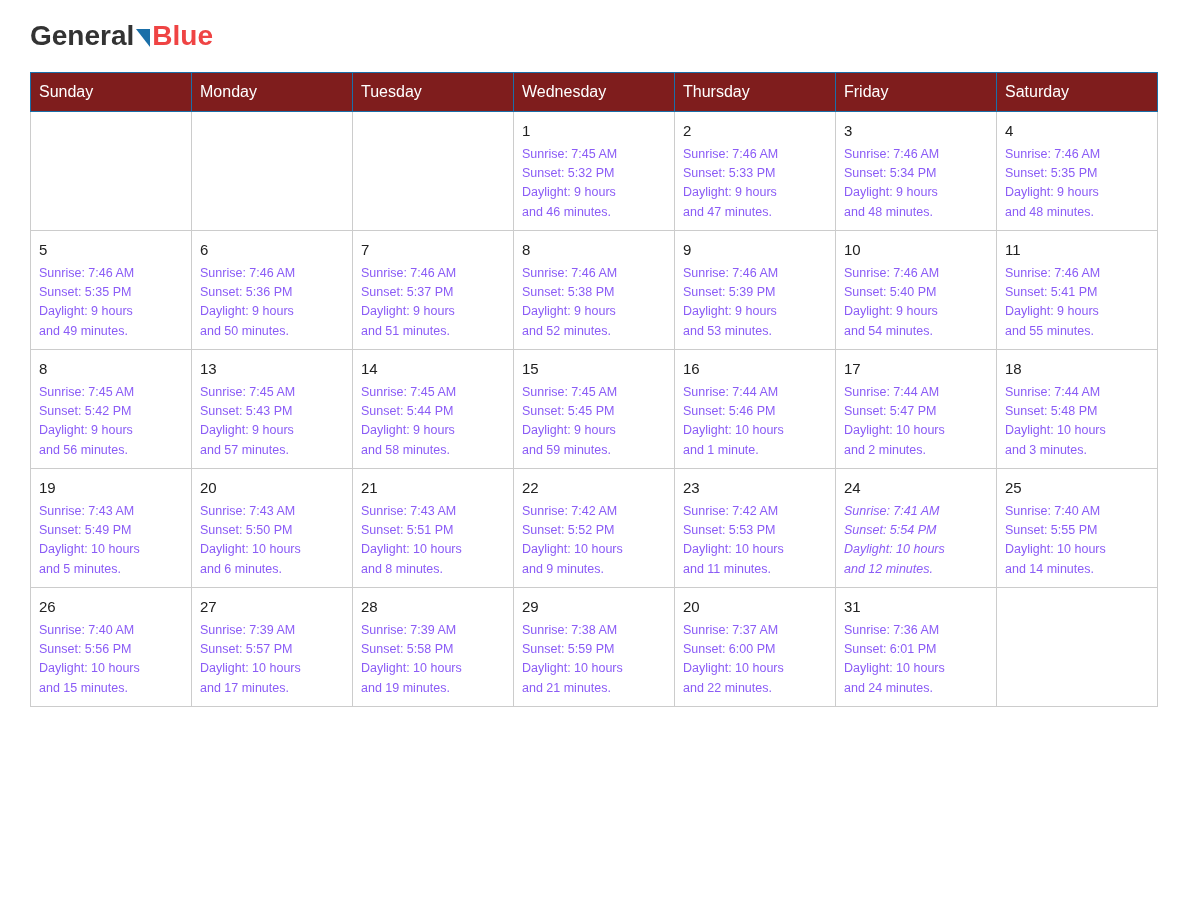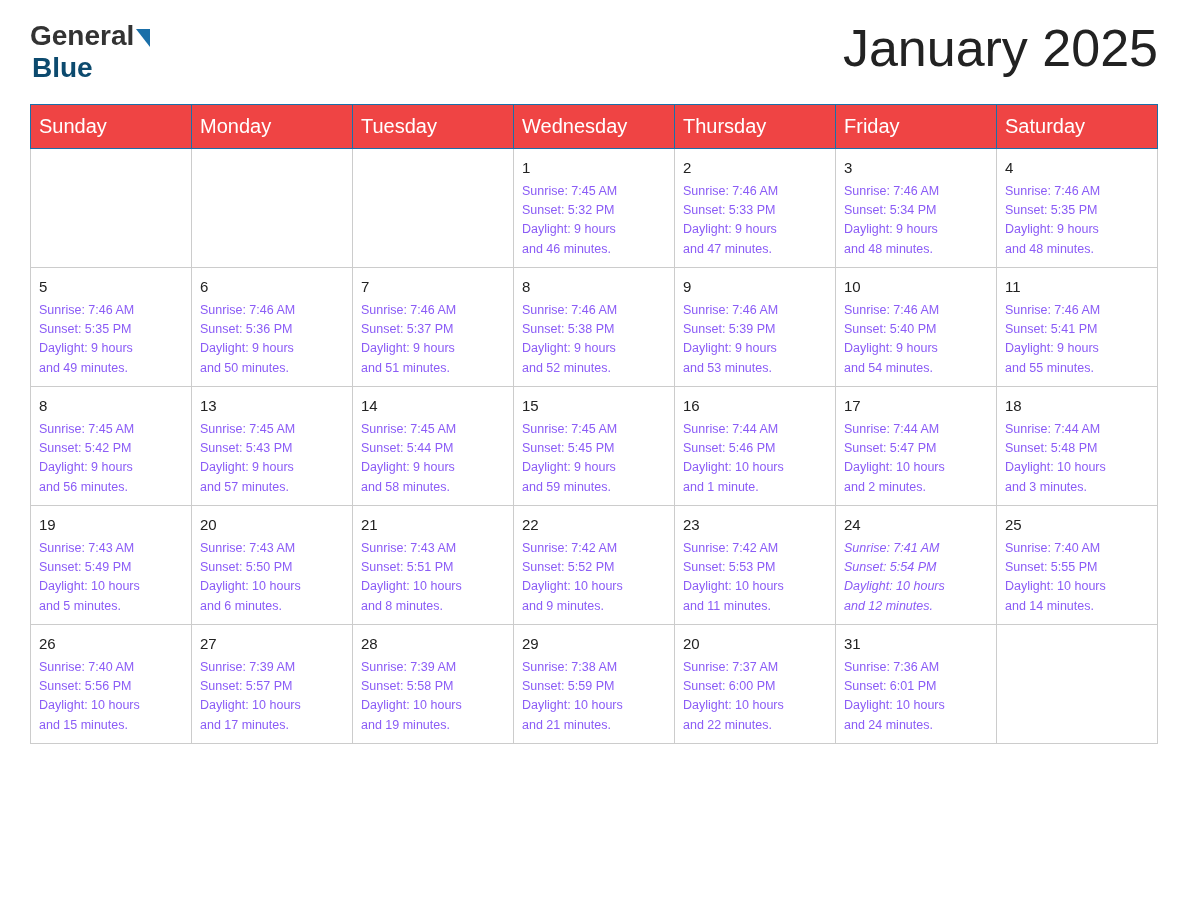--- a/index.html
+++ b/index.html
@@ -11,21 +11,21 @@
       padding: 20px 30px;
     }
     .header {
       display: flex;
       justify-content: space-between;
       align-items: flex-start;
       margin-bottom: 20px;
     }
     .logo {
       display: flex;
-      flex-direction: column;
+      flex-direction: row;
       align-items: flex-start;
     }
     .logo-text {
       display: flex;
       align-items: center;
     }
     .logo-general {
       font-size: 28px;
       font-weight: bold;
       color: #333;
@@ -35,21 +35,21 @@
       height: 0;
       border-left: 14px solid transparent;
       border-right: 0px solid transparent;
       border-top: 18px solid #1a6fa8;
       margin-left: 2px;
       margin-top: 4px;
     }
     .logo-blue {
       font-size: 28px;
       font-weight: bold;
-      color: #0c4a6e;
+      color: #ef4444;
       margin-left: 2px;
     }
     .title-section {
       text-align: right;
     }
     .month-title {
       font-size: 52px;
       font-weight: normal;
       color: #222;
       line-height: 1.1;
@@ -58,23 +58,23 @@
       font-size: 22px;
       color: #444;
       margin-top: 4px;
     }
     .calendar-table {
       width: 100%;
       border-collapse: collapse;
       table-layout: fixed;
     }
     .calendar-table th {
-      background-color: #ef4444;
+      background-color: #7f1d1d;
       color: #fff;
-      font-size: 20px;
+      font-size: 16px;
       font-weight: normal;
       padding: 10px 8px;
       text-align: left;
       border: 1px solid #1a6fa8;
     }
     .calendar-table td {
       vertical-align: top;
       padding: 8px;
       border: 1px solid #ccc;
       height: 110px;
@@ -103,21 +103,20 @@
 
 <div class="header">
   <div class="logo">
     <div class="logo-text">
       <span class="logo-general">General</span>
       <div class="logo-arrow"></div>
     </div>
     <span class="logo-blue">Blue</span>
   </div>
   <div class="title-section">
-    <div class="month-title">January 2025</div>
   </div>
 </div>
 
 <table class="calendar-table">
   <thead>
     <tr>
     <th>Sunday</th>
         <th>Monday</th>
         <th>Tuesday</th>
         <th>Wednesday</th>

